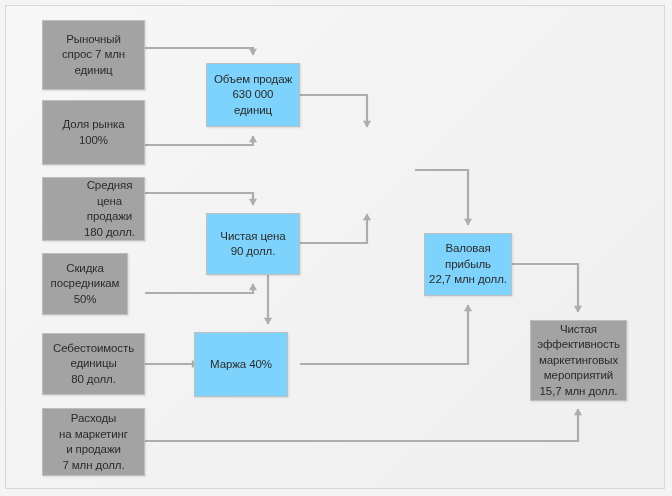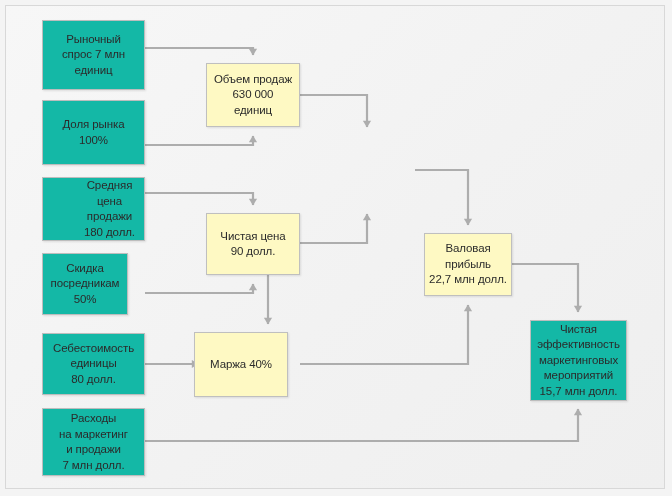--- a/index.html
+++ b/index.html
@@ -42,25 +42,25 @@
     text-align: center;
     font-size: 11.5px;
     line-height: 15.5px;
     color: #2b2b2b;
     letter-spacing: -0.1px;
     padding: 2px 4px;
     border: 1px solid #b9b9b9;
     box-shadow: 1px 1px 2px rgba(0,0,0,0.10);
   }
   .node.input {
-    background: #14b8a6;
+    background: #a3a3a3;
     border-color: #bdbdbd;
   }
   .node.calc {
-    background: #fef9c3;
+    background: #7dd3fc;
     border-color: #bfbfbf;
   }
   .node .txt { display: block; white-space: pre-line; }
 </style>
 </head>
 <body>
 
 <div id="canvas">
   <div id="frame"></div>
 

